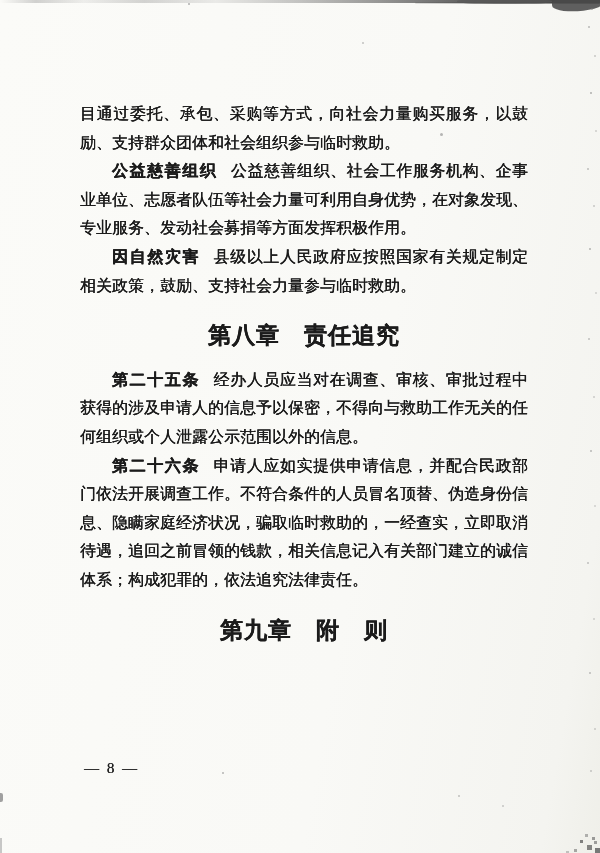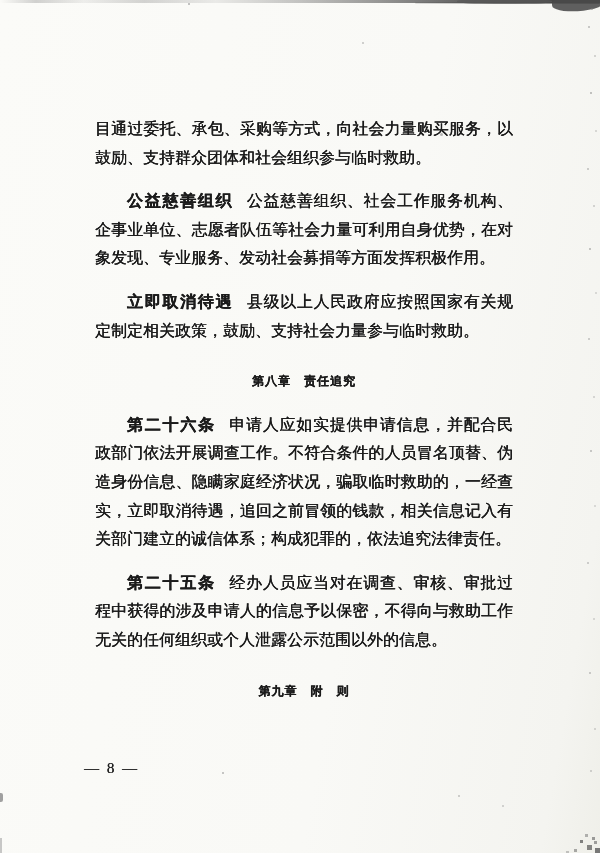--- a/index.html
+++ b/index.html
@@ -18,25 +18,25 @@
   
   .text-block {
     position: absolute;
     left: 80px; top: 100px; width: 448px;
     font-size: 16px;
     line-height: 28.6px;
     text-align: justify;
     text-justify: inter-character;
     text-shadow: 0.35px 0 0 currentColor, 0 0 0.5px rgba(20,20,20,0.55);
   }
-  p.body { margin: 15px; text-indent: 2em; }
+  p.body { margin: 0; text-indent: 2em; }
   p.body.cont { text-indent: 0; }
   .lead { font-weight: bold; margin-right: 0.85em; letter-spacing: 1px; }
   h2.chapter {
-    font-size: 12px; font-weight: bold;
+    font-size: 23px; font-weight: bold;
     text-align: center; text-indent: 0;
     letter-spacing: 1px;
     margin: 22px 0 15px 0;
     line-height: 28.6px;
   }
   .page-number {
     position: absolute;
     left: 84px; top: 760px;
     font-size: 15px;
     letter-spacing: 2px;
@@ -137,27 +137,27 @@
   <div class="artifact dot dot-d"></div>
   <div class="artifact dot dot-e"></div>
   <div class="artifact dot dot-f"></div>
 
   <main class="text-block">
 
     <p class="body cont"><span>目通过委托、承包、采购等方式，向社会力量购买服务，以鼓励、支持群众团体和社会组织参与临时救助。</span></p>
 
     <p class="body"><span class="lead">公益慈善组织</span><span>公益慈善组织、社会工作服务机构、企事业单位、志愿者队伍等社会力量可利用自身优势，在对象发现、专业服务、发动社会募捐等方面发挥积极作用。</span></p>
 
-    <p class="body"><span class="lead">立即取消待遇</span><span>县级以上人民政府应按照国家有关规定制定相关政策，鼓励、支持社会力量参与临时救助。</span></p>
+    <p class="body"><span class="lead">因自然灾害</span><span>县级以上人民政府应按照国家有关规定制定相关政策，鼓励、支持社会力量参与临时救助。</span></p>
 
     <h2 class="chapter">第八章　责任追究</h2>
 
+    <p class="body"><span class="lead">第二十五条</span><span>经办人员应当对在调查、审核、审批过程中获得的涉及申请人的信息予以保密，不得向与救助工作无关的任何组织或个人泄露公示范围以外的信息。</span></p>
+
     <p class="body"><span class="lead">第二十六条</span><span>申请人应如实提供申请信息，并配合民政部门依法开展调查工作。不符合条件的人员冒名顶替、伪造身份信息、隐瞒家庭经济状况，骗取临时救助的，一经查实，立即取消待遇，追回之前冒领的钱款，相关信息记入有关部门建立的诚信体系；构成犯罪的，依法追究法律责任。</span></p>
-
-    <p class="body"><span class="lead">第二十五条</span><span>经办人员应当对在调查、审核、审批过程中获得的涉及申请人的信息予以保密，不得向与救助工作无关的任何组织或个人泄露公示范围以外的信息。</span></p>
 
     <h2 class="chapter">第九章　附　则</h2>
 
 
   </main>
 
   <div class="page-number">— 8 —</div>
 
 </div>
 

